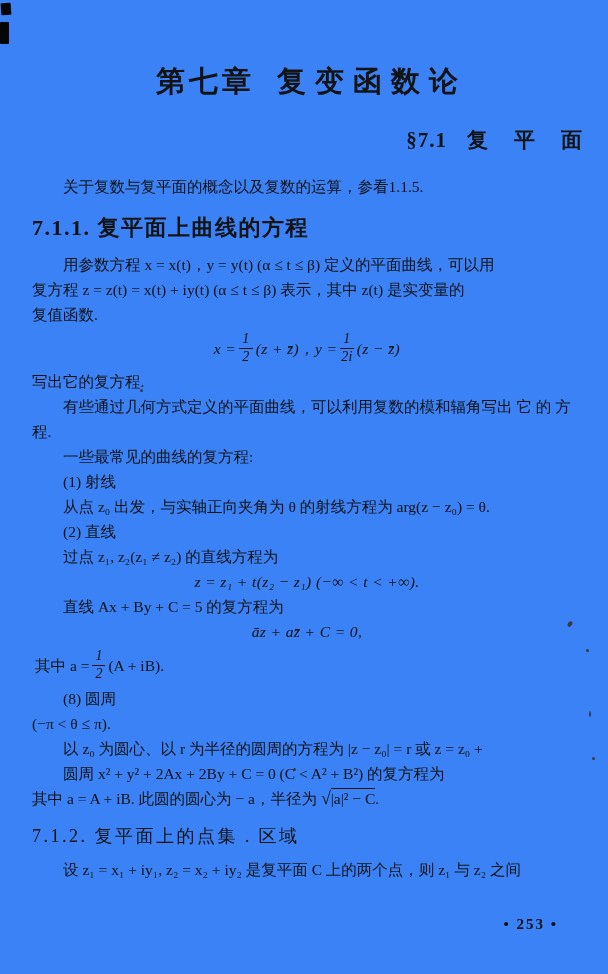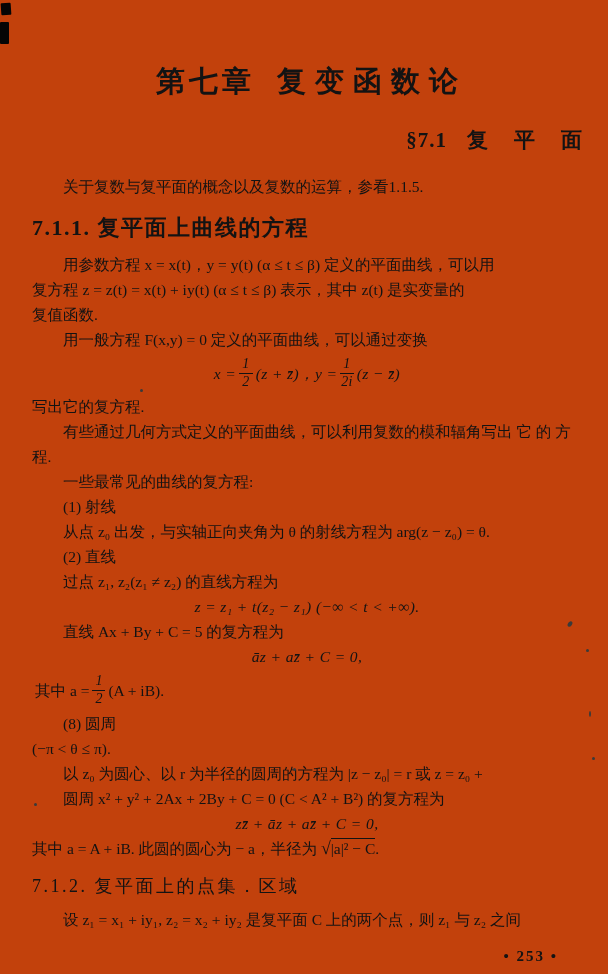--- a/index.html
+++ b/index.html
@@ -5,21 +5,21 @@
   html, body { margin: 0; padding: 0; background: #ffffff; }
   body {
     font-family: "Liberation Serif", "DejaVu Serif", serif;
     color: #131313;
     -webkit-font-smoothing: none;
   }
   .page {
     position: relative;
     width: 608px;
     height: 974px;
-    background: #c2410c;
+    background: #3b82f6;
     box-sizing: border-box;
     padding: 0 26px 0 32px;
     overflow: hidden;
   }
   
   .ink-mark { position: absolute; background: #050505; }
   .mark1 { left: 1px; top: 3px; width: 10px; height: 12px; border-radius: 1px; transform: rotate(-4deg); }
   .mark2 { left: 0px; top: 22px; width: 9px; height: 22px; border-radius: 1px; }
   
   .speck { position: absolute; background: #3a3a3a; border-radius: 50%; }
@@ -52,21 +52,21 @@
   .frac-line.center { justify-content: center; }
   .fpart { margin: 0 3px; }
   .frac { display: inline-block; text-align: center; line-height: 1.05; font-size: 14px; font-style: italic; }
   .fnum { display: block; border-bottom: 1.5px solid #131313; padding: 0 3px 1px; }
   .fden { display: block; padding-top: 1px; }
 
   .sqrt-sign { font-style: normal; font-size: 18px; }
   .radicand { border-top: 1.5px solid #131313; padding-top: 1px; }
 
   .page-number {
-    position: absolute; right: 50px; bottom: 9px;
+    position: absolute; right: 50px; bottom: 41px;
     font-size: 15px; font-weight: bold; letter-spacing: 2px;
   }
 </style>
 </head>
 <body>
 
 <div class="page">
 
   <div class="ink-mark mark1"></div>
   <div class="ink-mark mark2"></div>
@@ -86,21 +86,20 @@
     <span class="sec-label">§7.1</span><span class="sec-name">复平面</span>
   </h2>
 
   <div class="line indent mt-intro">关于复数与复平面的概念以及复数的运算，参看1.1.5.</div>
 
   <h3 class="subheading">7.1.1. 复平面上曲线的方程</h3>
 
   <div class="line indent">用参数方程 x = x(t)，y = y(t) (α ≤ t ≤ β) 定义的平面曲线，可以用</div>
   <div class="line">复方程 z = z(t) = x(t) + iy(t) (α ≤ t ≤ β) 表示，其中 z(t) 是实变量的</div>
   <div class="line">复值函数.</div>
-  <div class="line indent">用一般方程 F(x,y) = 0 定义的平面曲线，可以通过变换</div>
 
   <div class="line frac-line center formula">
     <span class="fpart">x =</span>
     <span class="frac">
         <span class="fnum">1</span>
         <span class="fden">2</span>
       </span>
     <span class="fpart">(z + z̄)，y =</span>
     <span class="frac">
         <span class="fnum">1</span>
@@ -131,21 +130,20 @@
         <span class="fden">2</span>
       </span>
     <span class="fpart">(A + iB).</span>
   </div>
 
   <div class="line indent">(8) 圆周</div>
   <div class="line">(−π &lt; θ ≤ π).</div>
   <div class="line indent">以 z₀ 为圆心、以 r 为半径的圆周的方程为 |z − z₀| = r 或 z = z₀ +</div>
   <div class="line indent">圆周 x² + y² + 2Ax + 2By + C = 0 (C &lt; A² + B²) 的复方程为</div>
 
-  <div class="line center formula">zz̄ + āz + az̄ + C = 0,</div>
 
   <div class="line">
     <span>其中 a = A + iB. 此圆的圆心为 − a，半径为</span>
     <span class="sqrt-sign">√</span><span class="radicand">|a|² − C</span><span>.</span>
   </div>
 
   <h3 class="subheading2">7.1.2. 复平面上的点集．区域</h3>
 
   <div class="line indent">设 z₁ = x₁ + iy₁, z₂ = x₂ + iy₂ 是复平面 C 上的两个点，则 z₁ 与 z₂ 之间</div>
 

